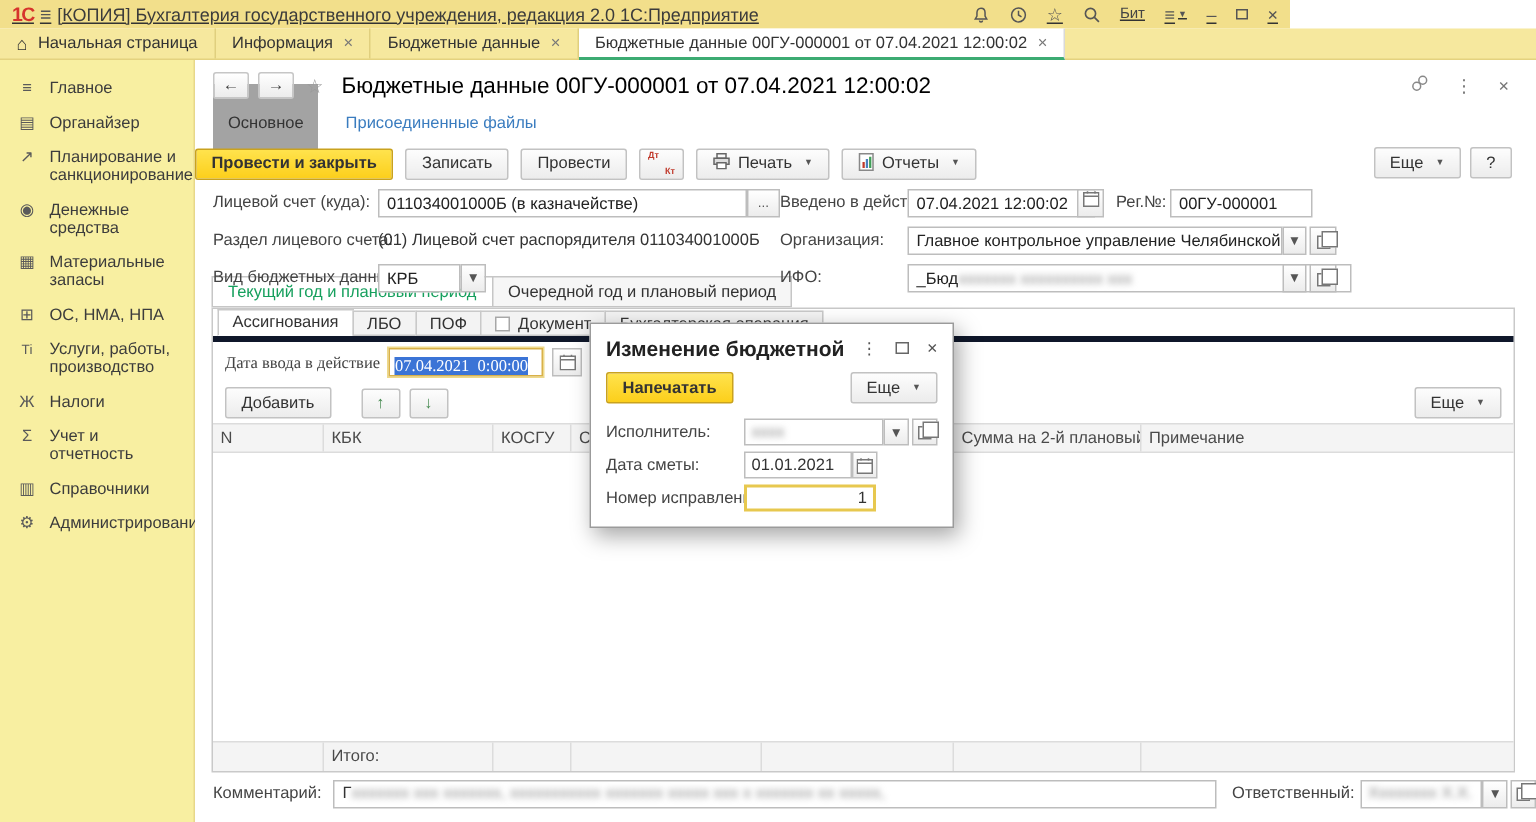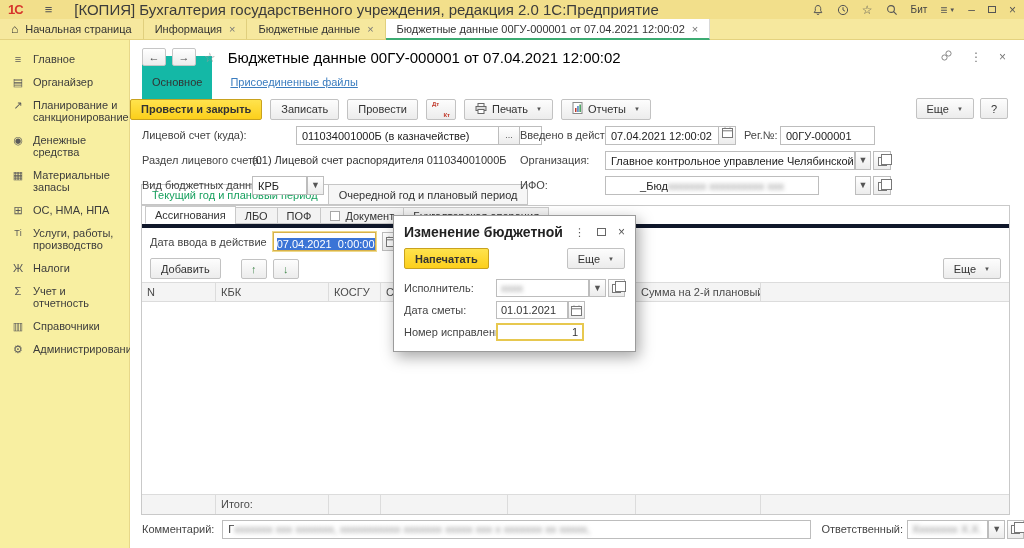--- a/index.html
+++ b/index.html
@@ -1,24 +1,24 @@
 <!DOCTYPE html>
 <html><head>
 <meta charset="utf-8">
 <style>
   * { margin:0; padding:0; box-sizing:border-box; }
   html,body { width:1024px; height:548px; overflow:hidden; }
   body { font-family:"Liberation Sans", sans-serif; font-size:11px; color:#333; background:#fff; position:relative; }
 
   
-  .titlebar { position:absolute; left:0; top:0; width:1024px; height:19px; background:#f2df8b;
-              display:flex; align-items:center; padding:0 8px; gap:22px; }
+  .titlebar { position:absolute; left:0; top:0; width:860px; height:19px; background:#f2df8b;
+              display:flex; align-items:center; padding:0 8px; gap:4px;text-decoration:underline; }
   .logo { color:#d6342c; font-weight:bold; font-size:13px; letter-spacing:-1px; }
   .burger { color:#555; font-size:13px; line-height:1; }
-  .app-title { font-size:15px; color:#3b3b3b; white-space:nowrap; }
+  .app-title { font-size:12px; color:#3b3b3b; white-space:nowrap; }
   .tb-right { margin-left:auto; display:flex; align-items:center; gap:13px; color:#555; }
   .tb-right svg { display:block; }
   .txt-ic { font-size:12px; color:#555; }
   .service-label { font-size:10px; color:#444; }
   .menu-lines { display:flex; align-items:center; gap:2px; }
   .restore-box { width:8px; height:7px; border:1px solid #555; display:inline-block; }
 
   
   .tabbar { position:absolute; left:0; top:19px; width:1024px; height:21px; background:#f6e89e;
             display:flex; align-items:stretch; border-bottom:1px solid #e4d27f; }
@@ -40,22 +40,22 @@
 
   .doc-header { position:relative; height:30px; display:flex; align-items:center; gap:6px; padding:4px 12px 0; }
   .nav-btn { width:24px; height:18px; border:1px solid #c6c6c6; border-radius:2px;
              background:linear-gradient(#fff,#ececec); text-align:center; line-height:16px; color:#444; font-size:11px; }
   .star { color:#9a9a9a; font-size:13px; margin:0 2px; }
   .doc-title { font-size:15px; color:#000; white-space:nowrap; margin-left:4px; }
   .hdr-icons { position:absolute; right:18px; top:9px; display:flex; gap:17px; color:#777; align-items:center; }
   .dots { font-size:12px; color:#777; }
 
   .doc-nav { height:24px; display:flex; align-items:center; gap:18px; padding-left:12px; }
-  .nav-main { background:#14b8a6; padding:20px 10px; color:#333; }
-  .nav-link { color:#3a7cbf; text-decoration:underline; }
+  .nav-main { background:#a3a3a3; padding:20px 10px; color:#333; }
+  .nav-link { color:#3a7cbf; }
 
   .doc-toolbar { position:relative; height:30px; display:flex; align-items:center; gap:8px; padding-left:0; }
   .btn { height:21px; border:1px solid #c2c2c2; border-radius:2px; background:linear-gradient(#fdfdfd,#ececec);
          padding:0 10px; display:inline-flex; align-items:center; gap:5px; color:#333; font-size:11px; white-space:nowrap; }
   .btn.primary { background:linear-gradient(#ffe34d,#fccf1b); border-color:#c9a21e; font-weight:bold; }
   .btn.icon-only { padding:0 4px; }
   .caret { font-size:6px; color:#555; margin-left:3px; }
   .tb2-right { position:absolute; right:16px; top:4px; display:flex; gap:6px; }
   .dtkt { width:20px; height:17px; position:relative; font-size:6px; font-weight:bold; color:#c0392b; }
   .dtkt i { font-style:normal; position:absolute; }
@@ -85,21 +85,21 @@
   
   .panel { position:absolute; left:11px; right:14px; top:165px; bottom:33px; border:1px solid #c9c9c9;
            display:flex; flex-direction:column; background:#fff; }
   .inner-tabs { height:22px; display:flex; align-items:stretch; border-bottom:4px solid #0f172a; padding-left:3px; }
   .itab { border:1px solid #c9c9c9; background:#f3f3f3; padding:0 9px; display:flex; align-items:center; gap:5px;
           color:#333; margin-top:1px; }
   .itab + .itab { margin-left:-1px; }
   .itab.active { background:#fff; border-bottom-color:#fff; margin-top:0; }
   .checkbox { width:10px; height:10px; border:1px solid #a7a7a7; background:#fff; display:inline-block; }
 
-  .date-row { height:27px; display:flex; align-items:center; gap:6px; padding-left:8px; }
+  .date-row { height:27px; display:flex; align-items:center; gap:6px; padding-left:8px;font-family:Liberation Serif, serif; }
   .date-field { height:19px; width:103px; border:1px solid #d8b14a; box-shadow:0 0 0 1px #eed98a;
                 display:flex; align-items:flex-end; padding:0 3px; background:#fff; }
   .sel { background:#3b74d6; color:#fff; white-space:pre; }
   .mini-btn { width:20px; height:19px; border:1px solid #bdbdbd; background:linear-gradient(#fff,#ececec);
               display:inline-flex; align-items:center; justify-content:center; }
 
   .action-row { position:relative; height:27px; display:flex; align-items:center; gap:6px; padding-left:8px; }
   .arrow-btn { width:26px; height:20px; border:1px solid #c2c2c2; border-radius:2px; background:linear-gradient(#fdfdfd,#ececec);
                color:#45894f; font-weight:bold; text-align:center; line-height:18px; }
   .panel-more { position:absolute; right:8px; top:3px; }
@@ -301,21 +301,21 @@
           <span>Еще</span>
           <span class="caret">▼</span>
         </span>
       <span class="btn">?</span>
     </span>
   </div>
 
   <div class="fields">
 
     <span class="flabel" style="left:12px; top:5px;">Лицевой счет (куда):</span>
-    <span class="ffield" style="left:122px; top:2px; width:246px;margin-left:44px;">011034001000Б (в казначействе)</span>
+    <span class="ffield" style="left:122px; top:2px; width:246px;">011034001000Б (в казначействе)</span>
     <span class="fbtn" style="left:368px; top:2px; width:22px;">...</span>
     <span class="flabel" style="left:390px; top:5px;">Введено в действие:</span>
     <span class="ffield" style="left:475px; top:2px; width:125px;">07.04.2021 12:00:02</span>
     <span class="fbtn cal" style="left:588px; top:2px;">
       <svg width="11" height="11" viewBox="0 0 11 11">
           <rect x="0.5" y="1.5" width="10" height="9" fill="#fff" stroke="#777"></rect>
           <line x1="0.5" y1="3.8" x2="10.5" y2="3.8" stroke="#777"></line>
           <line x1="3" y1="0.5" x2="3" y2="2" stroke="#777"></line>
           <line x1="8" y1="0.5" x2="8" y2="2" stroke="#777"></line>
         </svg>
@@ -327,21 +327,21 @@
     <span class="ftext" style="left:122px; top:30px;">(01) Лицевой счет распорядителя 011034001000Б</span>
     <span class="flabel" style="left:390px; top:30px;">Организация:</span>
     <span class="ffield" style="left:475px; top:27px; width:250px;">Главное контрольное управление Челябинской области</span>
     <span class="fbtn" style="left:725px; top:27px; width:16px;">▼</span>
     <span class="fbtn" style="left:743px; top:27px;"><span class="open-ic" style="margin-top:5px;"></span></span>
 
     <span class="flabel" style="left:12px; top:55px;">Вид бюджетных данных:</span>
     <span class="ffield" style="left:122px; top:52px; width:55px;">КРБ</span>
     <span class="fbtn" style="left:177px; top:52px; width:17px;">▼</span>
     <span class="flabel" style="left:390px; top:55px;">ИФО:</span>
-    <span class="ffield" style="left:475px; top:52px; width:214px;justify-content:center;">
+    <span class="ffield" style="left:475px; top:52px; width:296px;">
         <span>_Бюд</span>
         <span class="redacted">ххххххх хххххххххх ххх</span>
       </span>
     <span class="fbtn" style="left:725px; top:52px; width:16px;">▼</span>
     <span class="fbtn" style="left:743px; top:52px;"><span class="open-ic" style="margin-top:5px;"></span></span>
   </div>
 
   <div class="period-tabs">
     <span class="ptab active">Текущий год и плановый период</span>
     <span class="ptab">Очередной год и плановый период</span>
@@ -384,20 +384,21 @@
         </span>
     </div>
 
     <div class="grid-head">
       <span class="gc c0">N</span>
       <span class="gc c1">КБК</span>
       <span class="gc c2">КОСГУ</span>
       <span class="gc c3">Сумма</span>
       <span class="gc c4"></span>
       <span class="gc c5">Сумма на 2-й плановый год</span>
+      <span class="gc c6">Примечание</span>
     </div>
 
     <div class="grid-body"></div>
 
     <div class="grid-foot">
       <span class="gc c0"></span>
       <span class="gc c1">Итого:</span>
       <span class="gc c2"></span>
       <span class="gc c3"></span>
       <span class="gc c4"></span>

